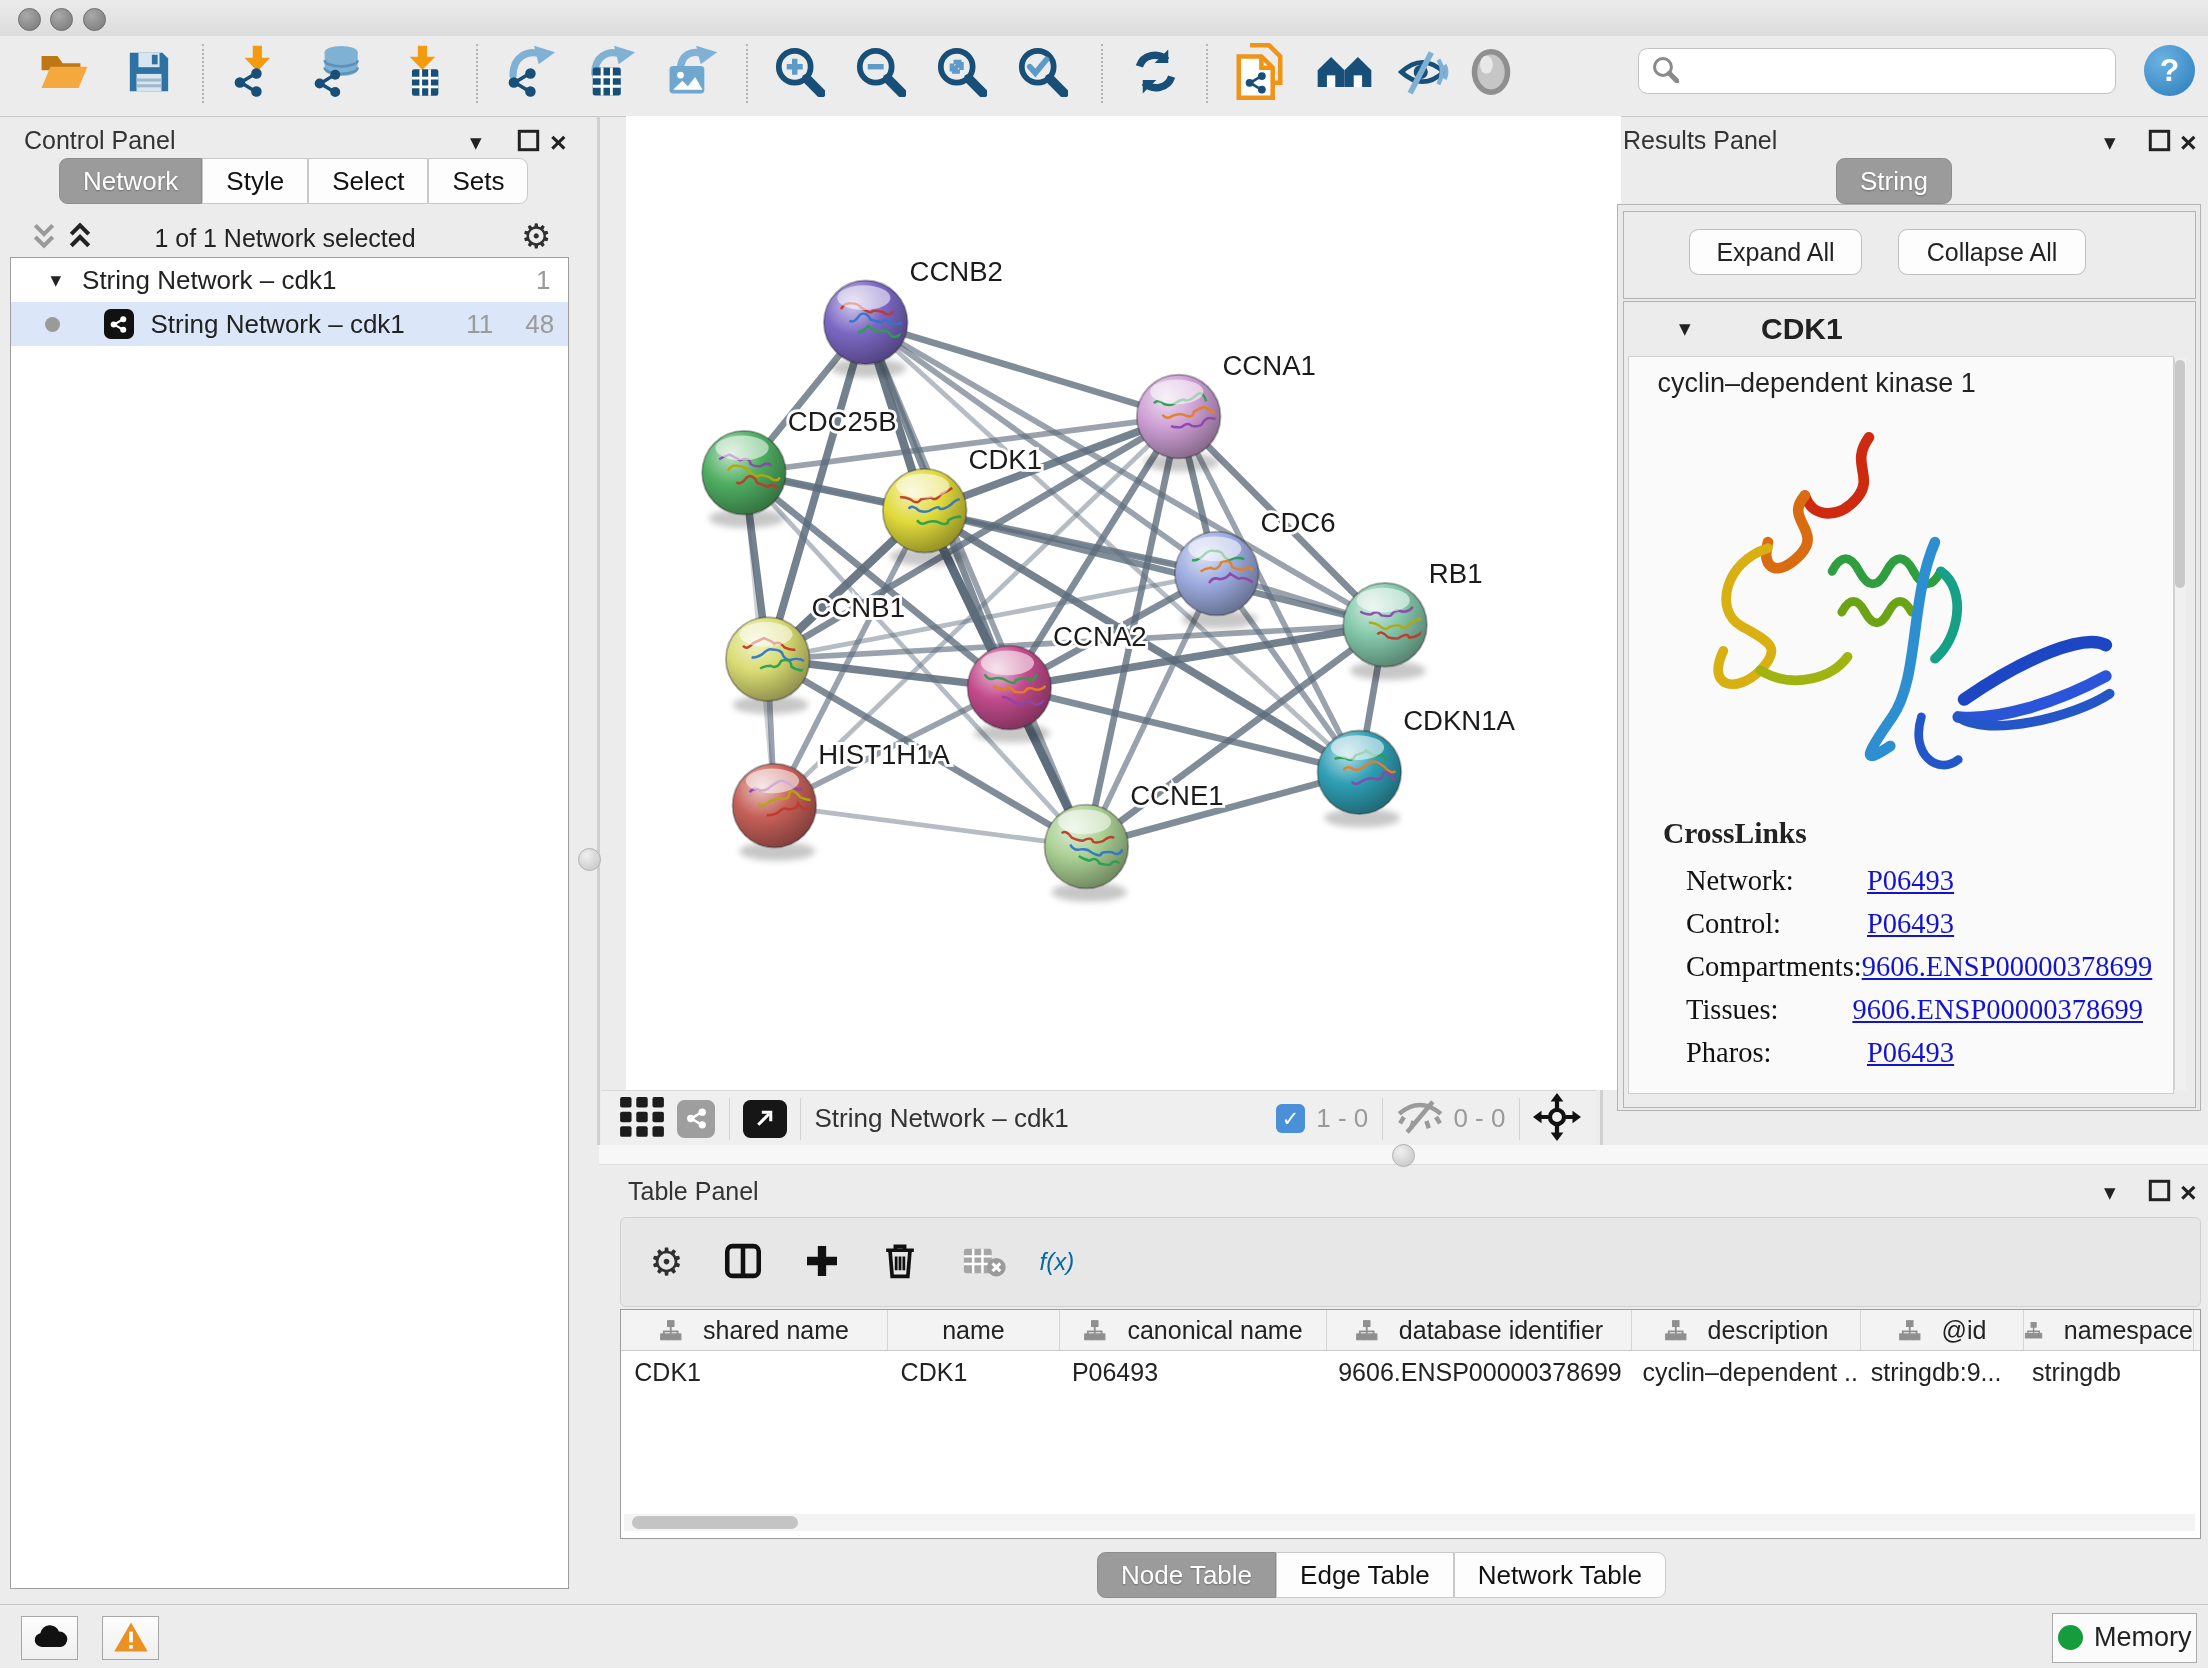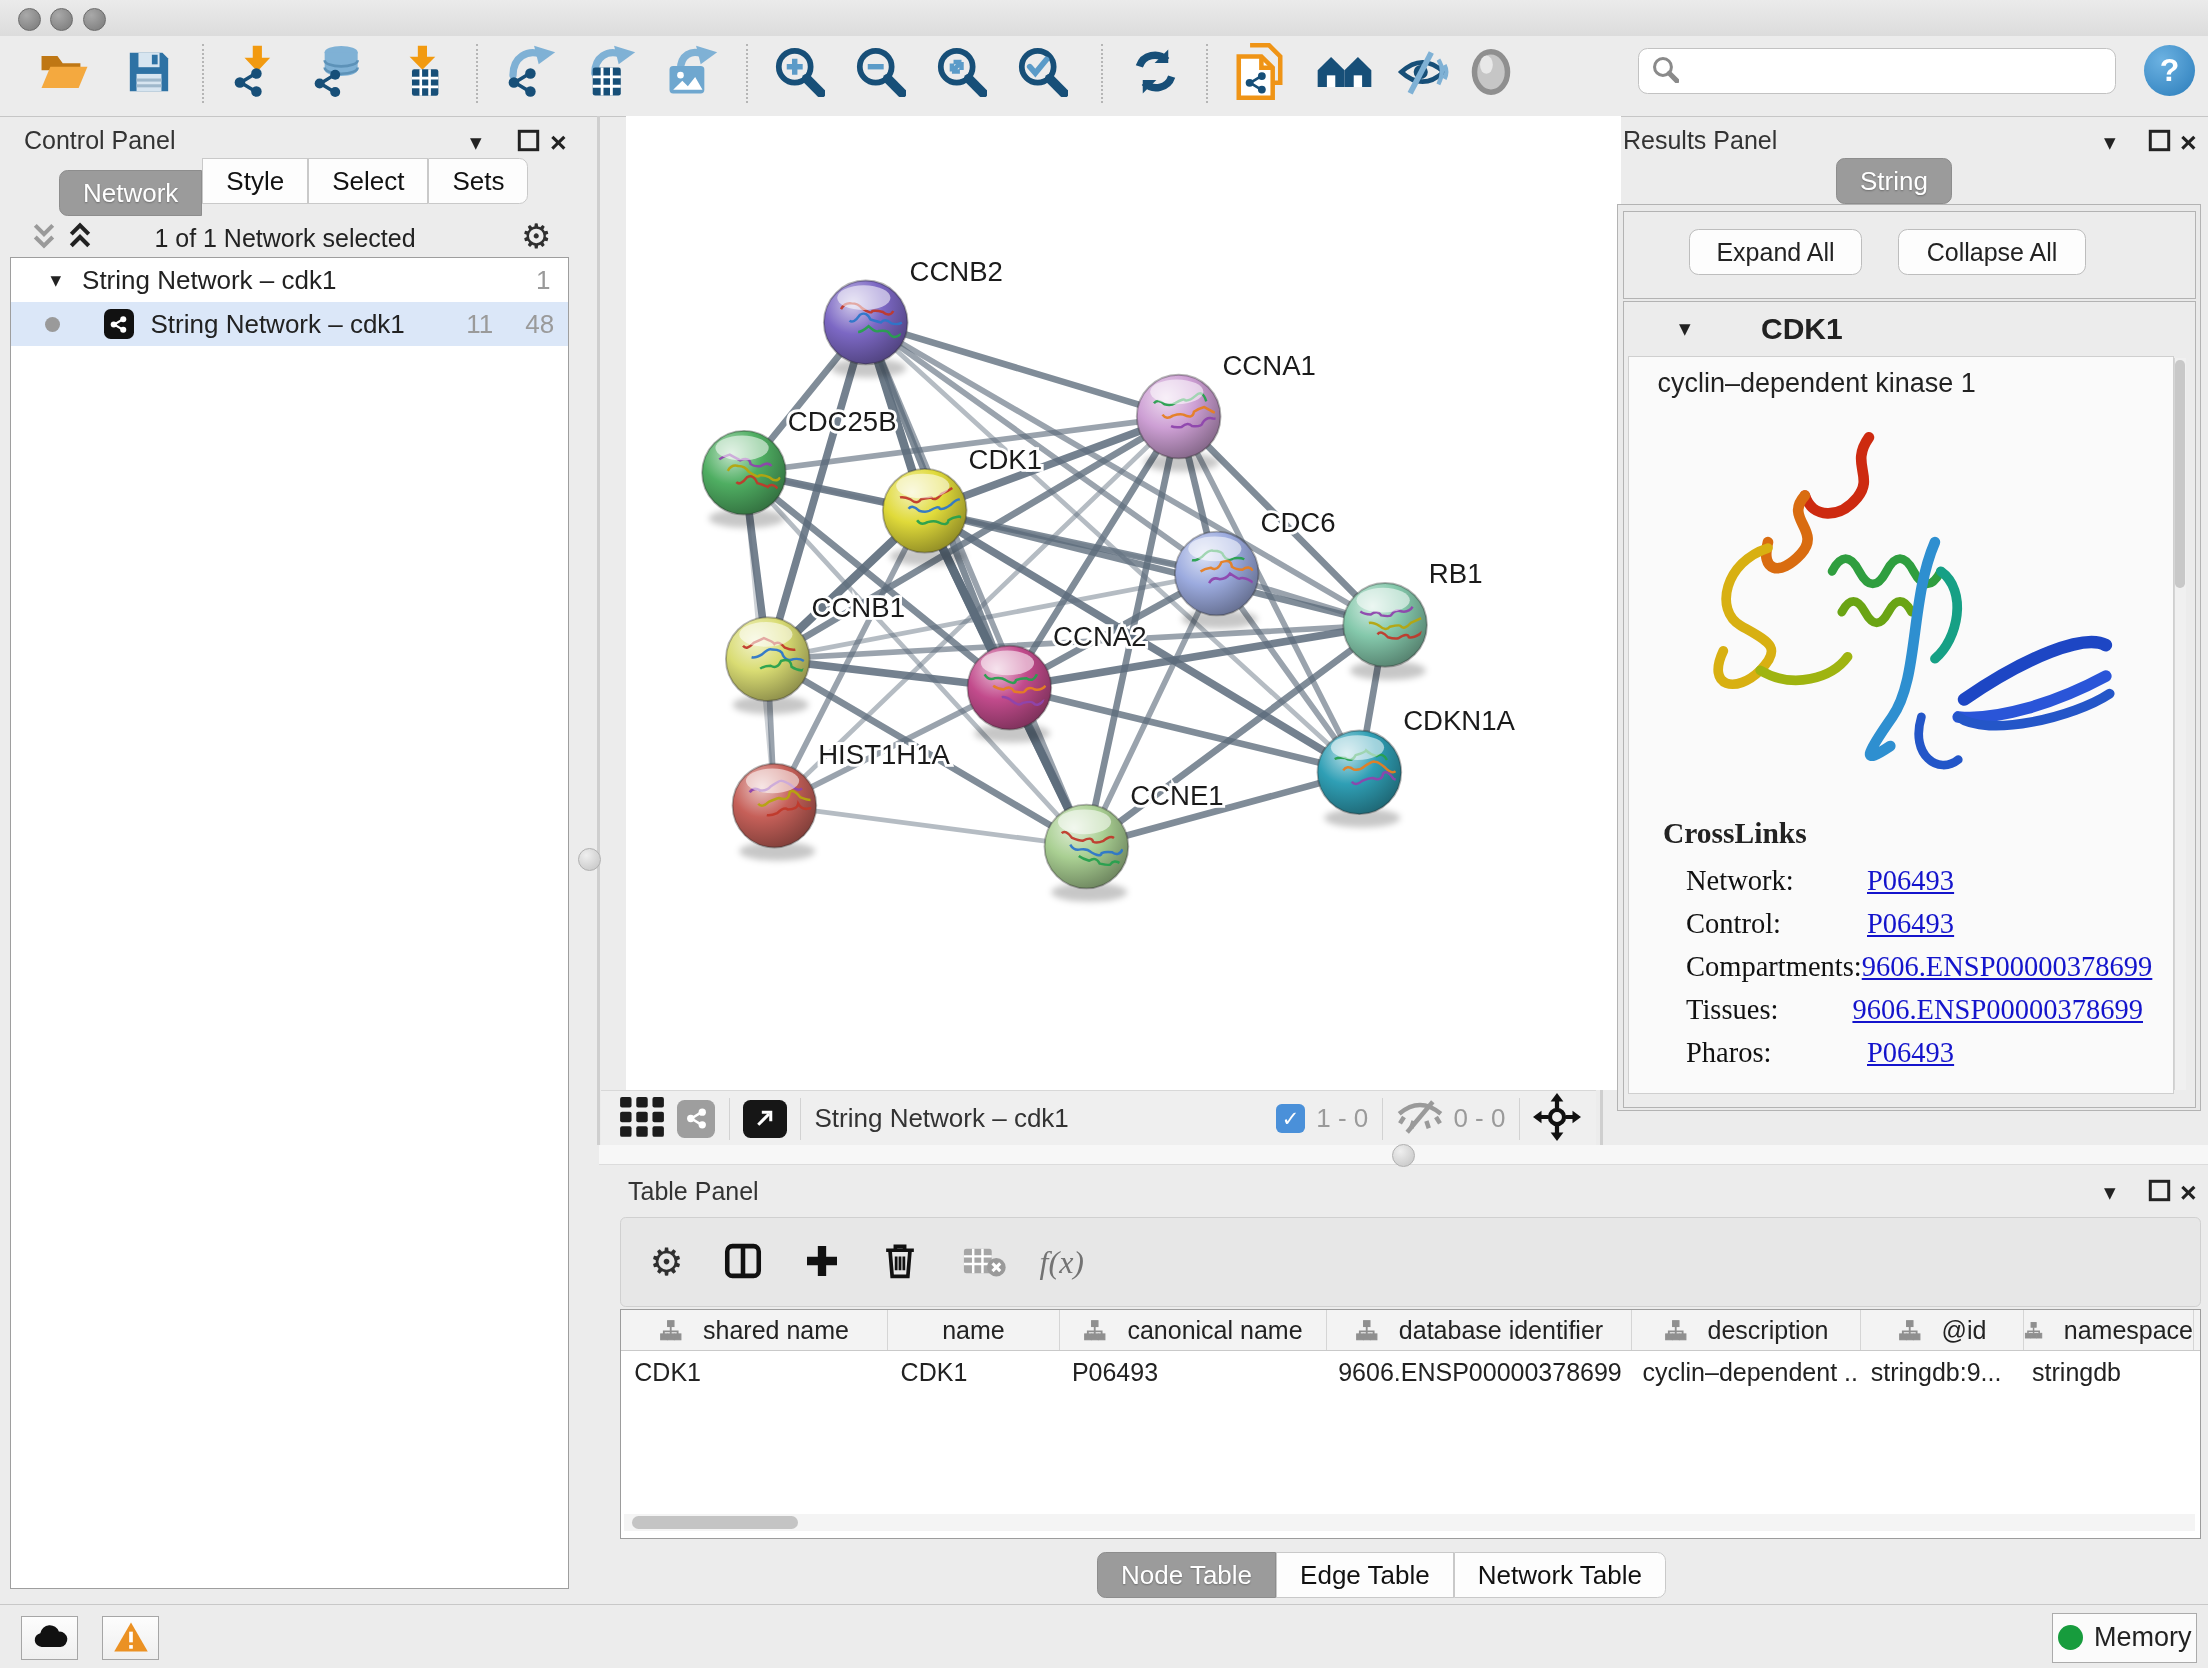--- a/index.html
+++ b/index.html
@@ -23,21 +23,21 @@
   #help-btn{left:2144px;top:8.6px;width:51px;height:51px;border-radius:50%;
             background:radial-gradient(circle at 35% 30%,#6cb2e2,#2a7cba);color:#fff;
             font-size:32px;font-weight:bold;display:flex;align-items:center;justify-content:center;}
   
   .panel-title{font-size:25px;color:#333;}
   .tab{height:44px;display:flex;align-items:center;justify-content:center;font-size:26px;
        background:#fdfdfd;border:1px solid #c9c9c9;color:#111;padding:0 23px;}
   .tab.active{background:#9b9b9b;color:#fff;border-color:#8d8d8d;text-shadow:0 1px 1.9px rgba(0,0,0,.3);}
   
   #cp-tabs{left:59px;top:158px;display:flex;}
-  #cp-tabs .tab:first-child{border-radius:8.6px 0 0 8.6px;margin-top:12px;}
+  #cp-tabs .tab:first-child{border-radius:8.6px 0 0 8.6px;}
   #cp-tabs .tab:last-child{border-radius:0 8.6px 8.6px 0;}
   #cp-list{left:9.5px;top:257px;width:557px;height:1330px;background:#fff;border:1.9px solid #9e9e9e;}
   .tree-row{height:44px;display:flex;align-items:center;font-size:26px;}
   .tree-row.selected{background:#dbe7f8;}
   .count{color:#9a9a9a;}
   .chip{width:30px;height:30px;background:#111;border-radius:6.7px;display:flex;align-items:center;justify-content:center;}
   
   .vdiv{top:116px;width:2.9px;height:1029px;background:#cfcfcf;}
   .handle{width:21px;height:21px;border-radius:50%;background:radial-gradient(circle at 35% 30%,#efefef,#c2c2c2);
           border:1px solid #b0b0b0;}
@@ -76,21 +76,21 @@
   #tp-tabs{left:1097px;top:1552px;display:flex;}
   #tp-tabs .tab:first-child{border-radius:8.6px 0 0 8.6px;}
   #tp-tabs .tab:last-child{border-radius:0 8.6px 8.6px 0;}
   
   #statusbar{left:0;top:1604px;width:2208px;height:65px;background:#ececec;border-top:1.9px solid #c8c8c8;}
   .sb-box{top:11.4px;width:55px;height:42px;background:linear-gradient(#fdfdfd,#efefef);
           border:1.9px solid #a6a6a6;display:flex;align-items:center;justify-content:center;}
   #memory-btn{left:2052px;top:7.6px;width:143px;height:48px;background:#fbfbfb;border:1.9px solid #ababab;
               display:flex;align-items:center;justify-content:center;gap:11.4px;font-size:27px;}
   #memory-dot{width:25px;height:25px;border-radius:50%;background:#179c3d;}
-  .fx{font-family:Liberation Serif, serif;font-style:italic;color:#737373;font-size:32px;}
+  .fx{font-family:Liberation Sans, sans-serif;font-style:italic;color:#0369a1;font-size:24px;}
   .gear{font-size:34px;color:#2f2f2f;line-height:1;}
 </style>
 </head>
 <body>
 
 <svg width="0" height="0" style="position:absolute">
   <defs>
     <symbol id="i-share" viewBox="0 0 20 20">
       <path d="M5.5 10 L14.5 4.5 M5.5 10 L14.5 15.5" stroke="currentColor" stroke-width="2.2" fill="none"></path>
       <circle cx="5" cy="10" r="3.2" fill="currentColor"></circle>

